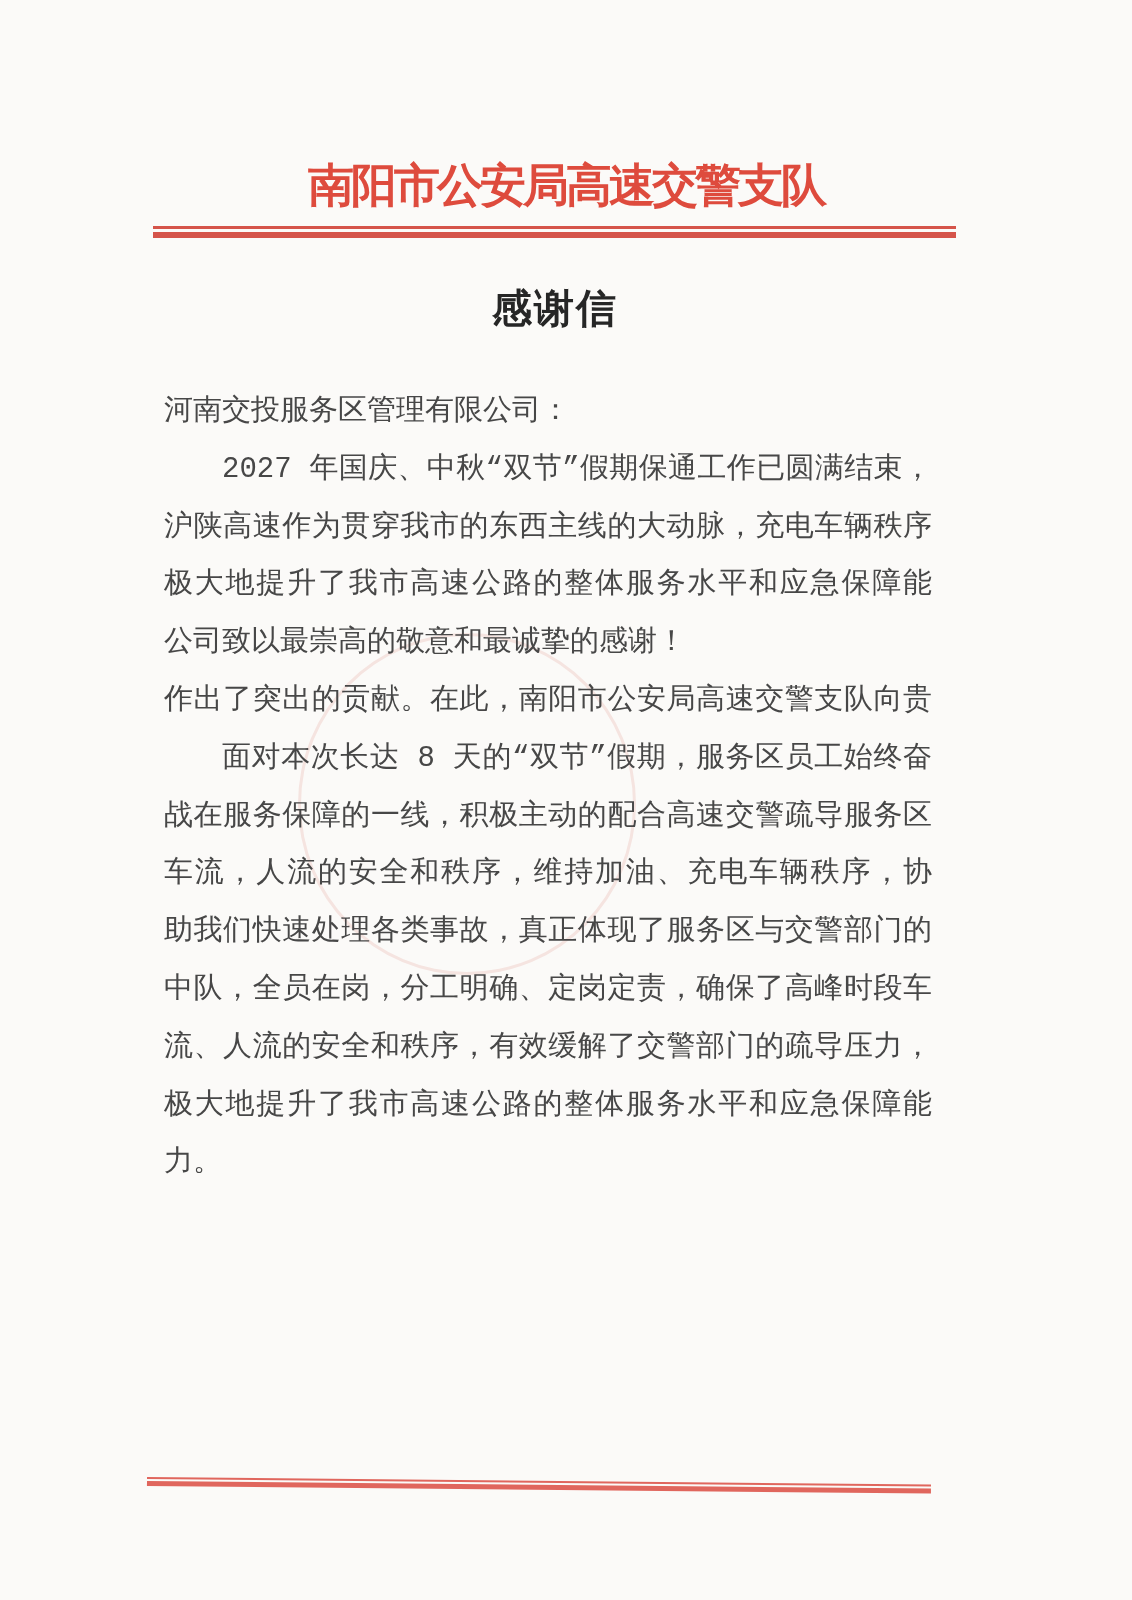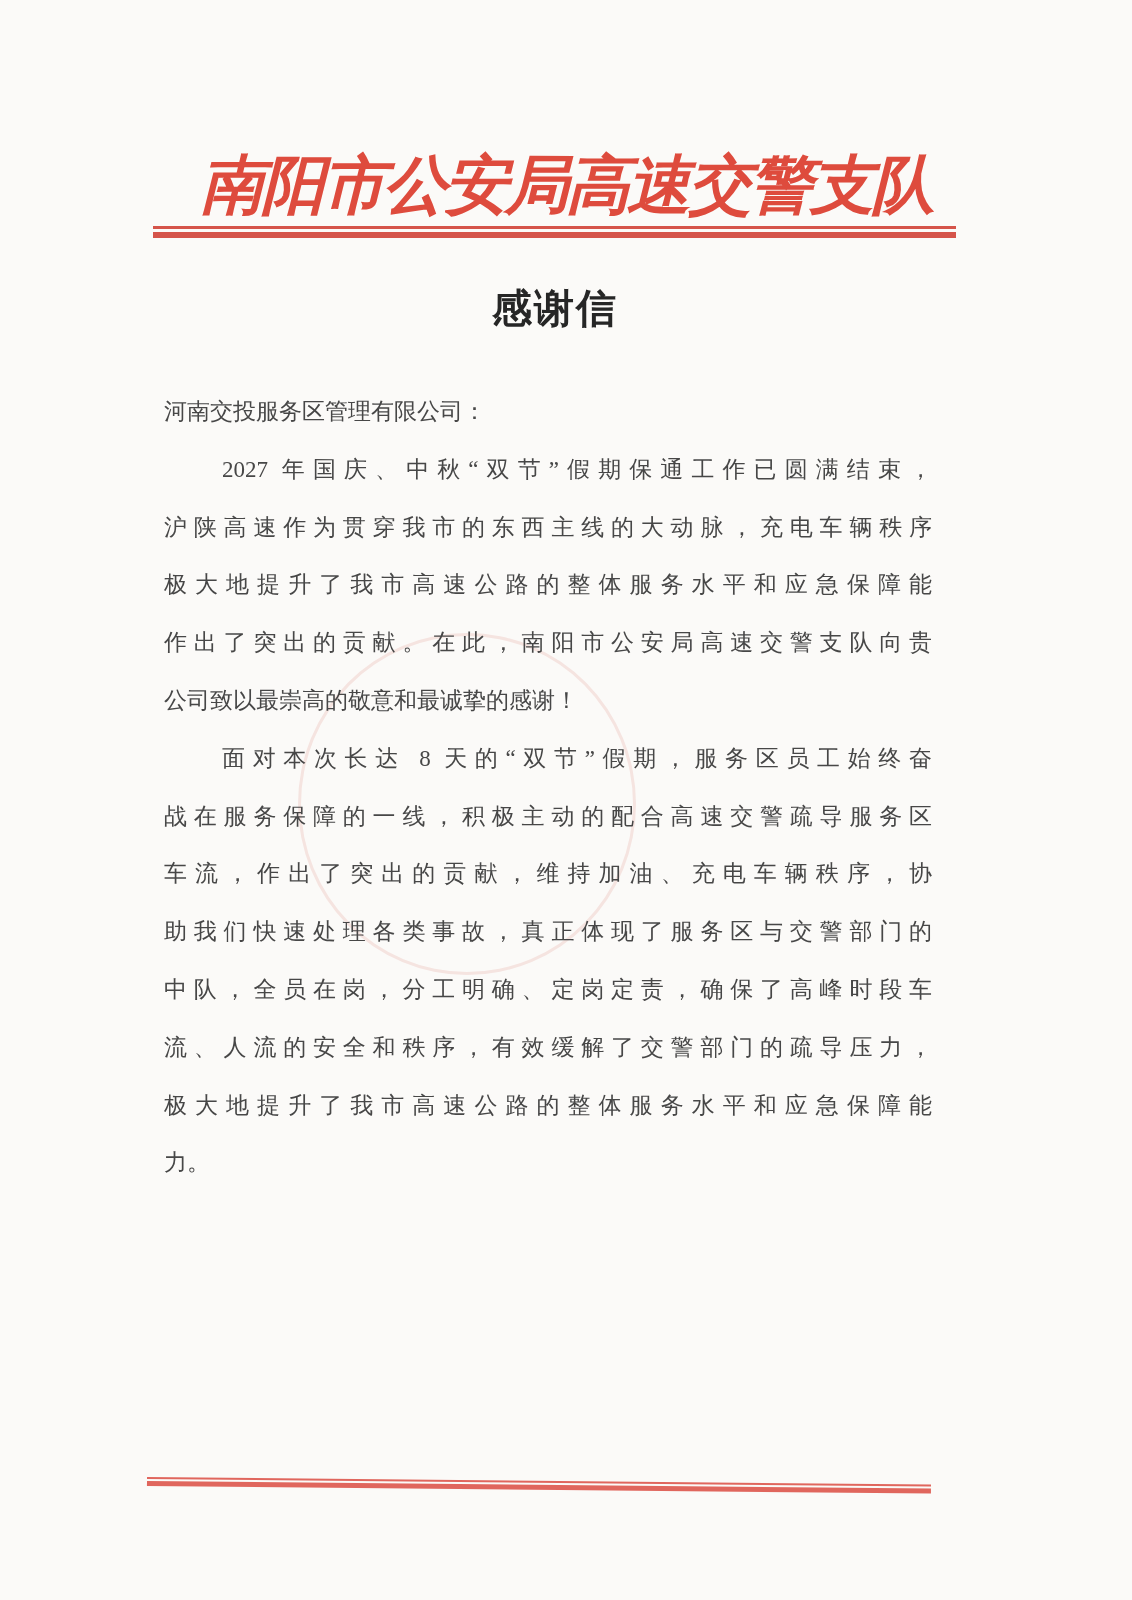--- a/index.html
+++ b/index.html
@@ -10,26 +10,25 @@
     background: var(--paper, #fbfaf8);
     overflow: hidden;
     font-family: "Liberation Serif", "DejaVu Serif", serif;
   }
   .letterhead-title {
     position: absolute;
     top: 144px;
     left: 0;
     width: 100%;
     text-align: center;
-    font-size: 64px;
+    font-size: 46px;
     line-height: 84px;
     font-weight: bold;
     letter-spacing: -3px;
     color: var(--red, #de4b3d);
-    font-style: italic;
   }
   .letterhead-rule {
     position: absolute;
     top: 226px;
     left: 153px;
     width: 803px;
   }
   .rule-thin  { height: 3px; background: var(--rule, #d5544a); }
   .rule-gap   { height: 3px; }
   .rule-thick { height: 6px; background: var(--rule, #d5544a); }
@@ -53,23 +52,24 @@
     height: 336px;
     border: 3px solid var(--seal, rgba(224,128,118,0.18));
     border-radius: 50%;
     pointer-events: none;
   }
   .body-text {
     position: absolute;
     top: 383px;
     left: 164px;
     width: 768px;
-    font-size: 23px;
+    font-size: 29px;
     line-height: 57.8px;
     color: var(--ink, #474747);
+    font-family: Liberation Mono, monospace;
   }
   .body-line {
     text-align: justify;
     text-align-last: justify;
     text-justify: inter-ideograph;
   }
   .body-line.short { text-align-last: left; }
   .body-line.indent { text-indent: 58px; }
   .footer-rule {
     position: absolute;
@@ -99,25 +99,25 @@
   <div class="doc-title">感谢信</div>
 
   <div class="seal-bleed"></div>
 
   <div class="body-text">
     <div class="body-line short">河南交投服务区管理有限公司：</div>
 
   <div class="body-line justify indent">2027 年国庆、中秋“双节”假期保通工作已圆满结束，</div>
       <div class="body-line justify">沪陕高速作为贯穿我市的东西主线的大动脉，充电车辆秩序</div>
       <div class="body-line justify">极大地提升了我市高速公路的整体服务水平和应急保障能</div>
+      <div class="body-line short">公司致以最崇高的敬意和最诚挚的感谢！</div>
       <div class="body-line justify">作出了突出的贡献。在此，南阳市公安局高速交警支队向贵</div>
-      <div class="body-line short">公司致以最崇高的敬意和最诚挚的感谢！</div>
       <div class="body-line justify indent">面对本次长达 8 天的“双节”假期，服务区员工始终奋</div>
       <div class="body-line justify">战在服务保障的一线，积极主动的配合高速交警疏导服务区</div>
-      <div class="body-line justify">车流，作出了突出的贡献，维持加油、充电车辆秩序，协</div>
+      <div class="body-line justify">车流，人流的安全和秩序，维持加油、充电车辆秩序，协</div>
       <div class="body-line justify">助我们快速处理各类事故，真正体现了服务区与交警部门的</div>
       <div class="body-line justify">中队，全员在岗，分工明确、定岗定责，确保了高峰时段车</div>
       <div class="body-line justify">流、人流的安全和秩序，有效缓解了交警部门的疏导压力，</div>
       <div class="body-line justify">极大地提升了我市高速公路的整体服务水平和应急保障能</div>
       <div class="body-line short">力。</div>
     </div>
 
   <div class="footer-rule">
     <div class="rule-thin"></div>
     <div class="rule-gap"></div>

